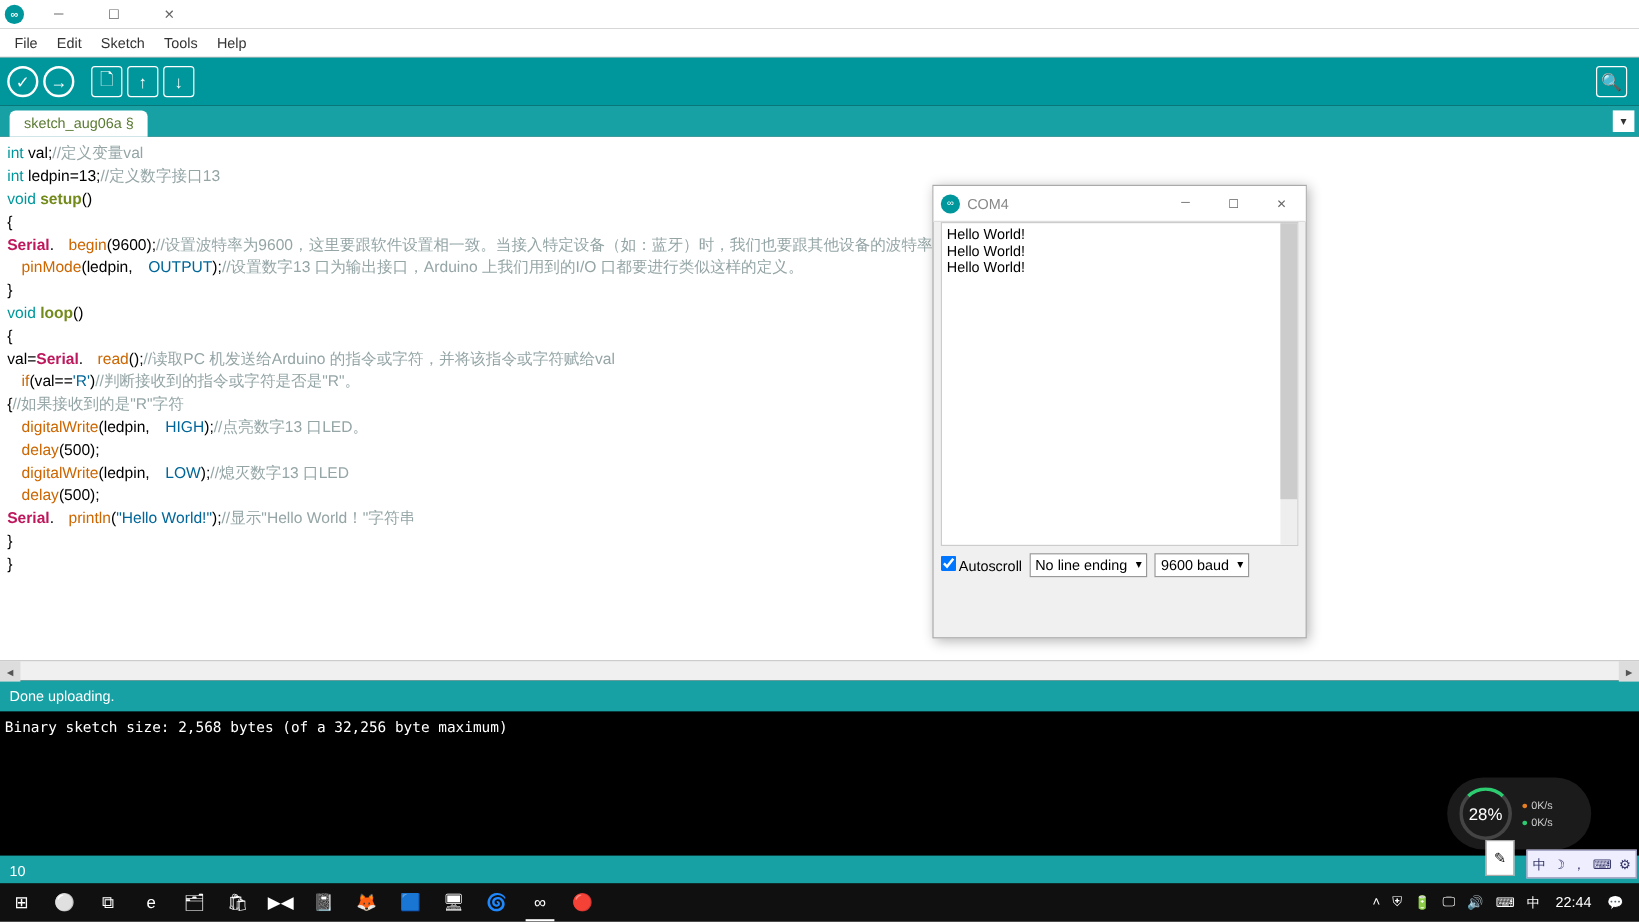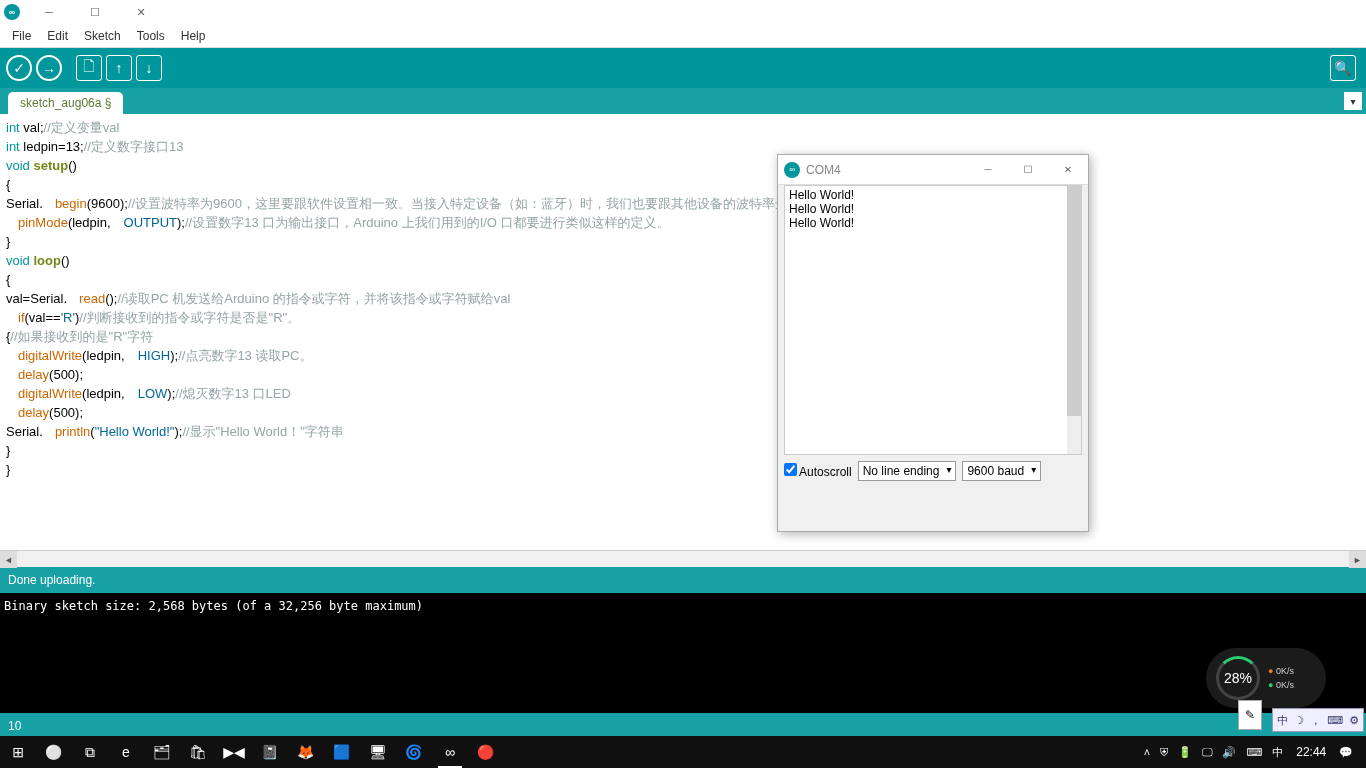--- a/index.html
+++ b/index.html
@@ -26,21 +26,21 @@
 
 .tab-strip { height: 26px; background: #17a1a5; display: flex; align-items: flex-end; padding-left: 8px; position:relative;}
 .tab { background: #fff; border-radius: 5px 5px 0 0; padding: 4px 12px; font-size: 12px; color: #5a7a32; }
 .tab-menu { position:absolute; right:4px; top:4px; width:18px;height:18px;background:#fff;display:flex;align-items:center;justify-content:center;font-size:10px;color:#333;}
 
 
 .editor { height: 436px; background: #fff; padding: 4px 6px; font-family: Consolas, Monaco, monospace; font-size: 13px; line-height: 19px; overflow: hidden; position: relative; }
 .editor .line { white-space: pre; }
 .kw-type { color: #00979c; }
 .kw-func { color: #728a1a; font-weight: bold; }
-.kw-orange { color: #000000; font-weight: normal; }
+.kw-orange { color: #be185d; font-weight: bold; }
 .kw-orange2 { color: #cc6600; margin-left: 12px; }
 .kw-const { color: #006699; margin-left: 13px; }
 .kw-str { color: #006699; }
 .comment { color: #95a5a6; }
 
 .hscroll { height: 17px; background: #f0f0f0; border-top: 1px solid #ccc; position: relative; }
 .hscroll .arrow { position: absolute; top: 0; width: 17px; height: 17px; background: #ddd; display:flex;align-items:center;justify-content:center;font-size:9px;color:#555;}
 .hscroll .arrow.left { left: 0; }
 .hscroll .arrow.right { right: 0; }
 
@@ -126,21 +126,21 @@
     <div class="line"><span class="kw-type">void</span><span> </span><span class="kw-func">setup</span><span>()</span></div>
     <div class="line"><span>{</span></div>
     <div class="line"><span class="kw-orange">Serial</span><span>.</span><span class="kw-orange2">begin</span><span>(9600);</span><span class="comment">//设置波特率为9600，这里要跟软件设置相一致。当接入特定设备（如：蓝牙）时，我们也要跟其他设备的波特率达到一致</span></div>
     <div class="line"><span class="kw-orange2">pinMode</span><span>(ledpin,</span><span class="kw-const">OUTPUT</span><span>);</span><span class="comment">//设置数字13 口为输出接口，Arduino 上我们用到的I/O 口都要进行类似这样的定义。</span></div>
     <div class="line"><span>}</span></div>
     <div class="line"><span class="kw-type">void</span><span> </span><span class="kw-func">loop</span><span>()</span></div>
     <div class="line"><span>{</span></div>
     <div class="line"><span>val=</span><span class="kw-orange">Serial</span><span>.</span><span class="kw-orange2">read</span><span>();</span><span class="comment">//读取PC 机发送给Arduino 的指令或字符，并将该指令或字符赋给val</span></div>
     <div class="line"><span class="kw-orange2">if</span><span>(val==</span><span class="kw-str">'R'</span><span>)</span><span class="comment">//判断接收到的指令或字符是否是"R"。</span></div>
     <div class="line"><span>{</span><span class="comment">//如果接收到的是"R"字符</span></div>
-    <div class="line"><span class="kw-orange2">digitalWrite</span><span>(ledpin,</span><span class="kw-const">HIGH</span><span>);</span><span class="comment">//点亮数字13 读取PC。</span></div>
+    <div class="line"><span class="kw-orange2">digitalWrite</span><span>(ledpin,</span><span class="kw-const">HIGH</span><span>);</span><span class="comment">//点亮数字13 口LED。</span></div>
     <div class="line"><span class="kw-orange2">delay</span><span>(500);</span></div>
     <div class="line"><span class="kw-orange2">digitalWrite</span><span>(ledpin,</span><span class="kw-const">LOW</span><span>);</span><span class="comment">//熄灭数字13 口LED</span></div>
     <div class="line"><span class="kw-orange2">delay</span><span>(500);</span></div>
     <div class="line"><span class="kw-orange">Serial</span><span>.</span><span class="kw-orange2">println</span><span>(</span><span class="kw-str">"Hello World!"</span><span>);</span><span class="comment">//显示"Hello World！"字符串</span></div>
     <div class="line"><span>}</span></div>
     <div class="line"><span>}</span></div>
   </div>
 <div class="hscroll">
   <div class="arrow left">◄</div>
   <div class="arrow right">►</div>

